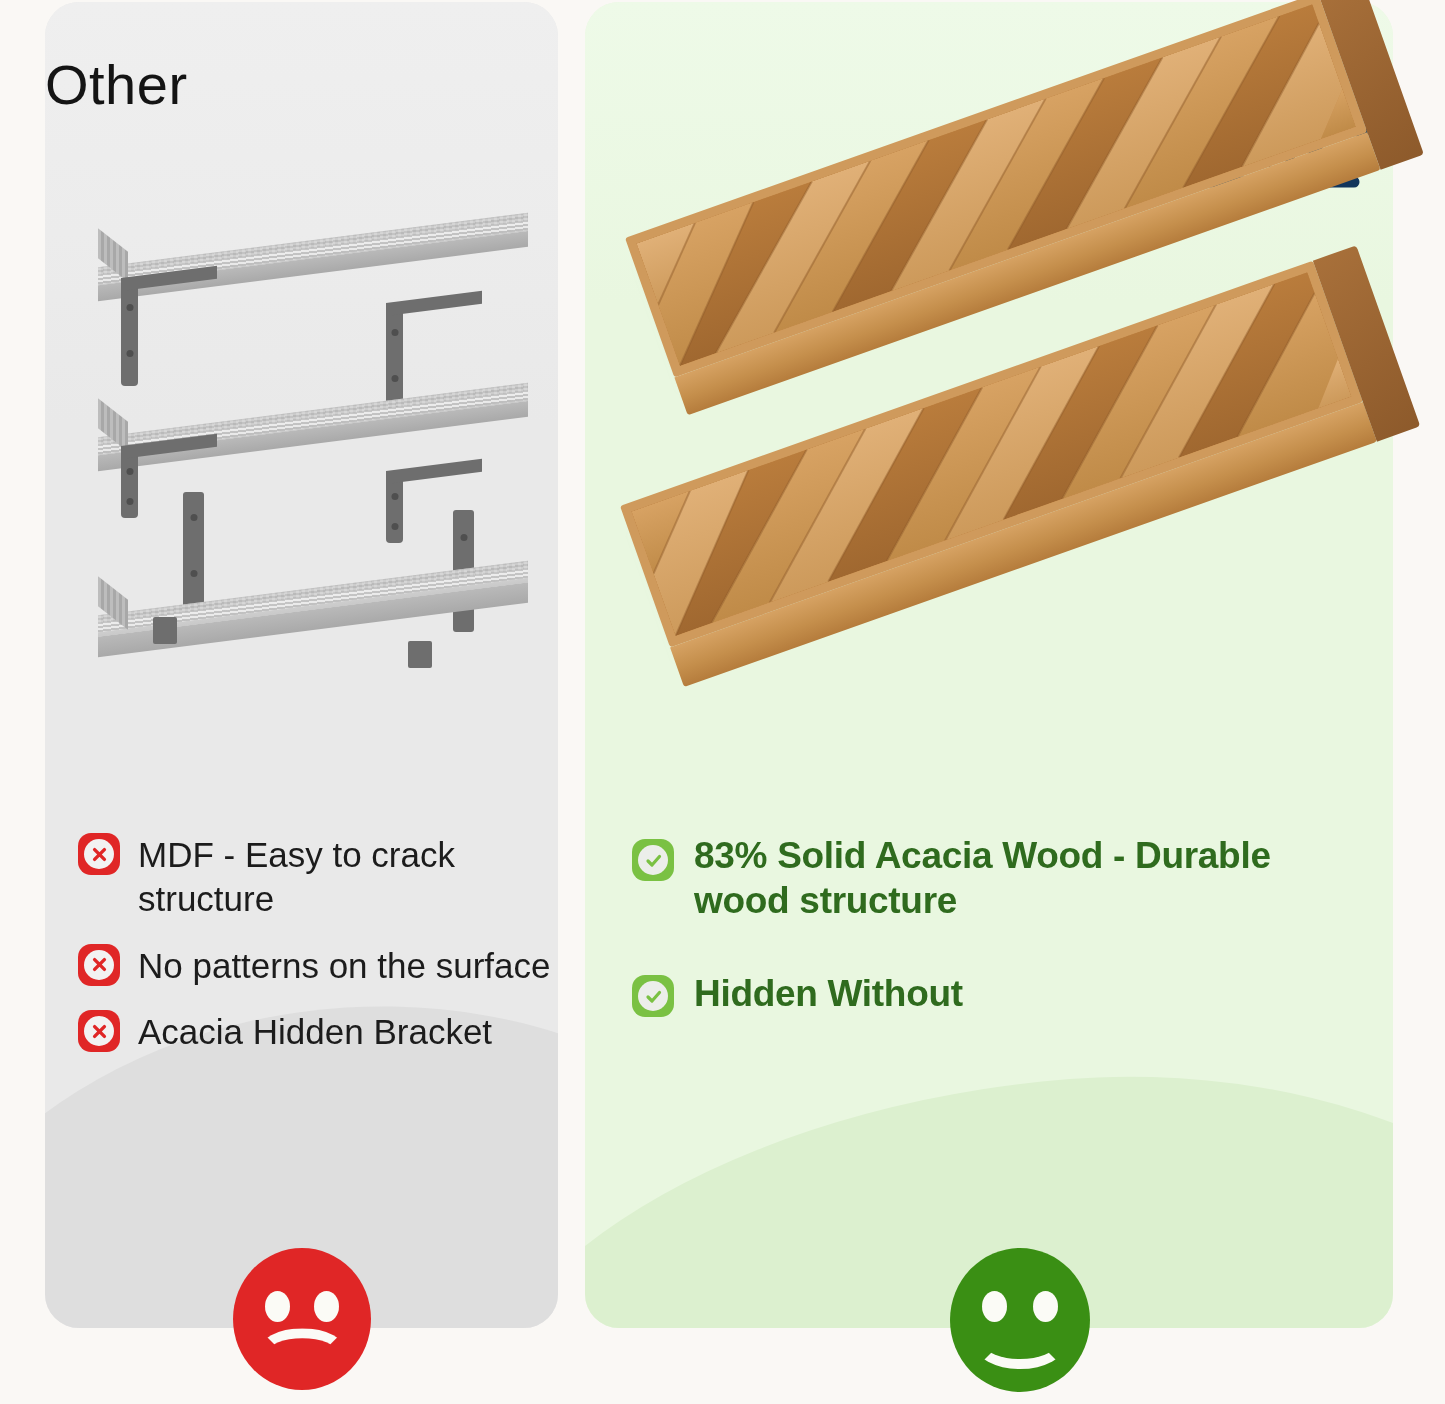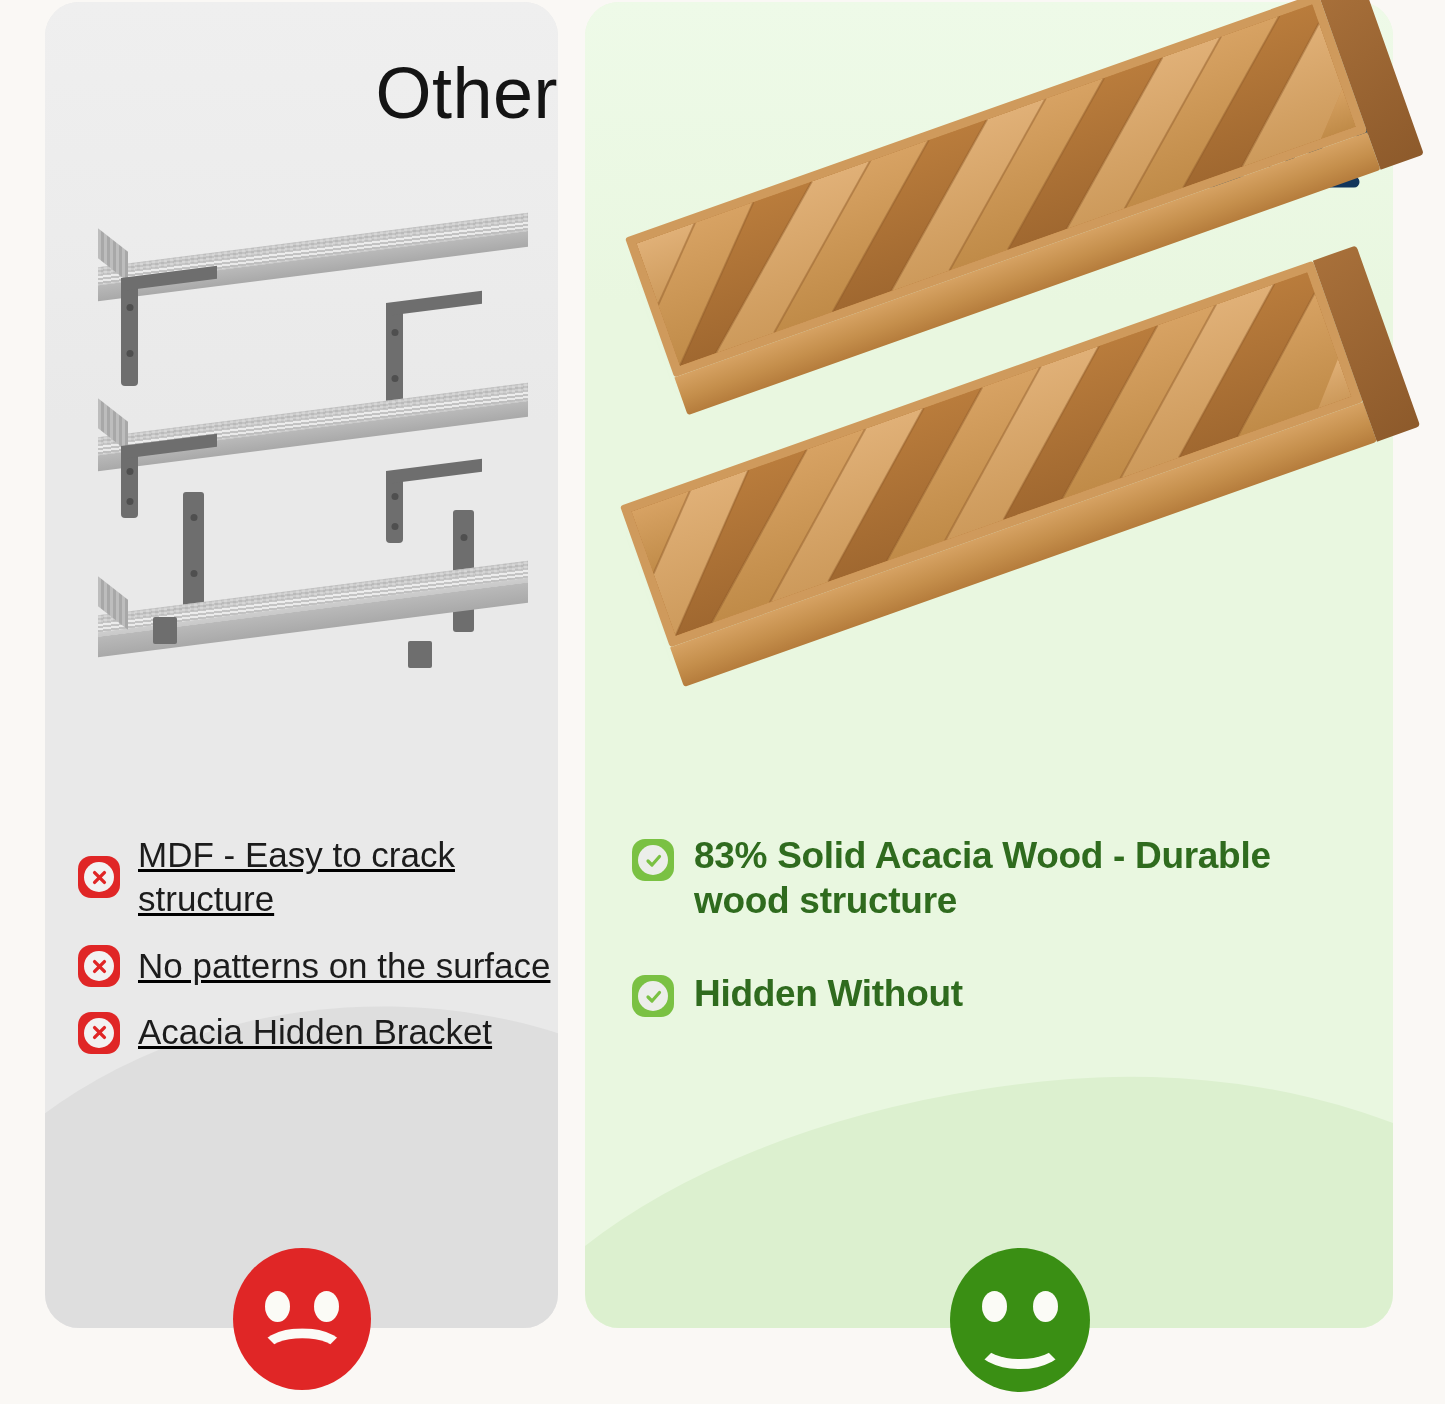--- a/index.html
+++ b/index.html
@@ -61,22 +61,22 @@
   #panel-right .topfade {
     position: absolute; left:0; top:0; width:100%; height:300px;
     background: linear-gradient(180deg,#eefae8 0%, #e9f7e0 100%);
   }
 
   
   #other-title {
     position: absolute;
     left: 45px; top: 52px;
     width: 513px;
-    text-align: right;
-    font-size: 72px;
+    text-align: left;
+    font-size: 56px;
     font-weight: 400;
     color: #141414;
     letter-spacing: .5px;
   }
 
   
   #logo {
     position: absolute;
     left: 1128px; top: 32px;
     width: 245px; height: 160px;
@@ -156,23 +156,21 @@
   }
 
   
   #list-left {
     position: absolute;
     left: 78px; top: 833px;
     width: 480px;
   }
   #list-left .row {
     display: flex;
-    align-items: center;
     margin-bottom: 22px;
-    text-decoration: underline;
   }
   #list-left .row .txt {
     font-size: 35px;
     line-height: 1.27;
     color: #1c1c1c;
     font-weight: 400;
     margin-left: 18px;
   }
 
   #list-right {

